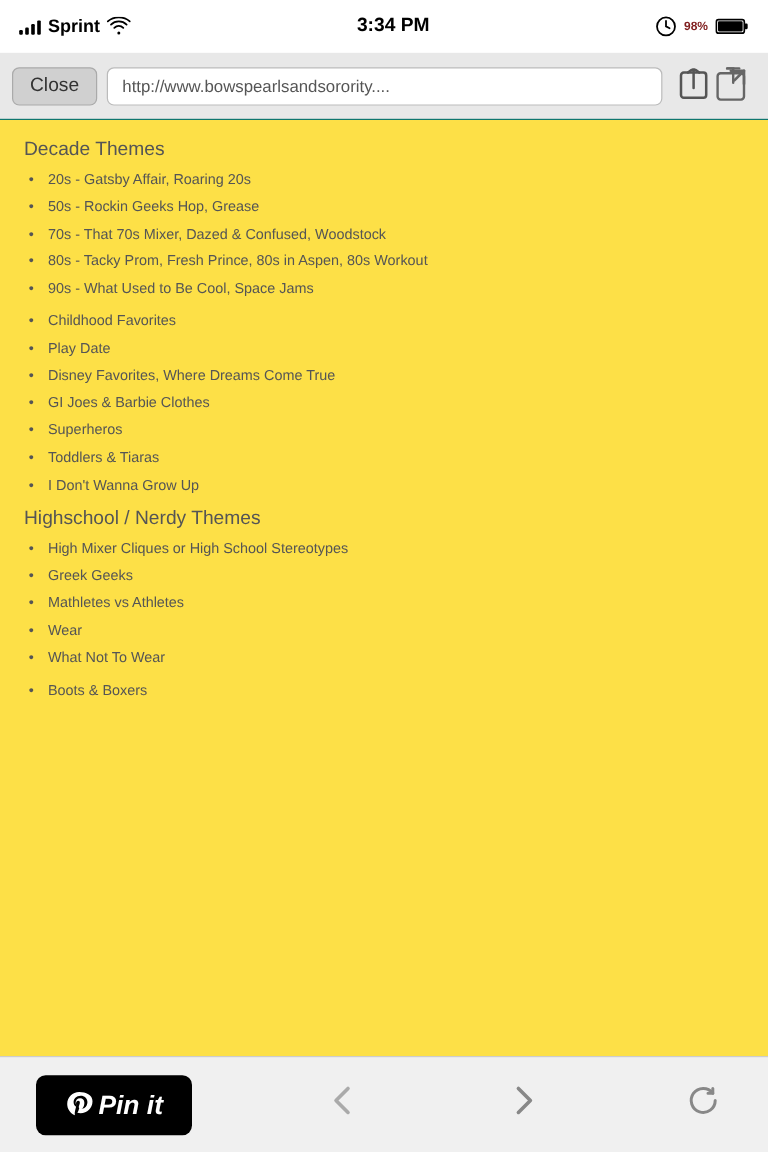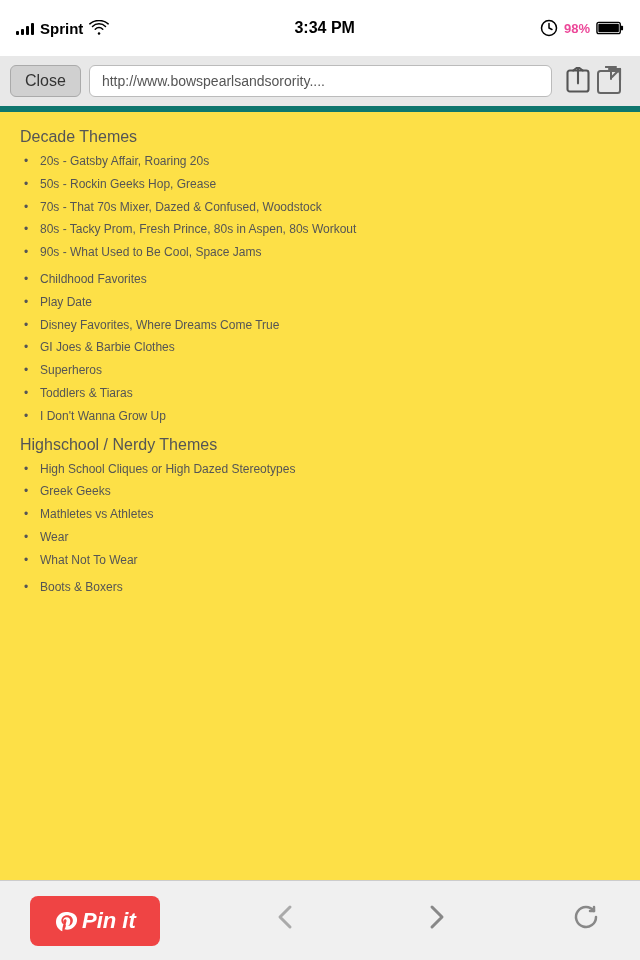--- a/index.html
+++ b/index.html
@@ -10,21 +10,21 @@
       font-family: -apple-system, 'Helvetica Neue', Arial, sans-serif;
       background: #fff;
       overflow: hidden;
       display: flex;
       flex-direction: column;
     }
 
     
     .status-bar {
       background: #fff;
-      height: 56px;
+      height: 44px;
       display: flex;
       align-items: center;
       justify-content: space-between;
       padding: 0 16px;
       flex-shrink: 0;
     }
 
     .status-left {
       display: flex;
       align-items: center;
@@ -50,34 +50,34 @@
     .status-center {
       font-size: 16px;
       font-weight: 600;
       color: #000;
     }
 
     .status-right {
       display: flex;
       align-items: center;
       gap: 6px;
-      font-size: 13px;
+      font-size: 10px;
       font-weight: 600;
-      color: #ec4899;
+      color: #7f1d1d;
     }
 
     
     .browser-bar {
       background: #e8e8e8;
       height: 56px;
       display: flex;
       align-items: center;
       padding: 0 10px;
       gap: 8px;
-      border-bottom: 6px solid #0f766e;
+      border-bottom: 1px solid #0f766e;
       flex-shrink: 0;
     }
 
     .close-btn {
       background: #d0d0d0;
       border: 1px solid #aaa;
       border-radius: 6px;
       padding: 6px 14px;
       font-size: 16px;
       font-weight: 500;
@@ -153,27 +153,27 @@
       background: #f0f0f0;
       border-top: 1px solid #ccc;
       display: flex;
       align-items: center;
       justify-content: space-between;
       padding: 0 30px;
       flex-shrink: 0;
     }
 
     .pin-it-btn {
-      background: #ef4444;
+      background: #000000;
       border: none;
       border-radius: 8px;
       padding: 12px 24px;
       cursor: pointer;
       display: flex;
-      align-items: flex-end;
+      align-items: flex-start;
       gap: 4px;
     }
 
     .pin-it-text {
       color: #fff;
       font-size: 22px;
       font-style: italic;
       font-weight: 600;
     }
 
@@ -265,21 +265,21 @@
       <li>Childhood Favorites</li>
       <li>Play Date</li>
       <li>Disney Favorites, Where Dreams Come True</li>
       <li>GI Joes &amp; Barbie Clothes</li>
       <li>Superheros</li>
       <li>Toddlers &amp; Tiaras</li>
       <li>I Don't Wanna Grow Up</li>
     </ul>
     <div class="section-header">Highschool / Nerdy Themes</div>
     <ul class="bullet-list">
-      <li>High School Cliques or High Dazed Stereotypes</li>
+      <li>High Mixer Cliques or High School Stereotypes</li>
       <li>Greek Geeks</li>
       <li>Mathletes vs Athletes</li>
       <li>Wear</li>
       <li>What Not To Wear</li>
     </ul>
     <ul class="bullet-list">
       <li>Boots &amp; Boxers</li>
     </ul>
   </div>
 

